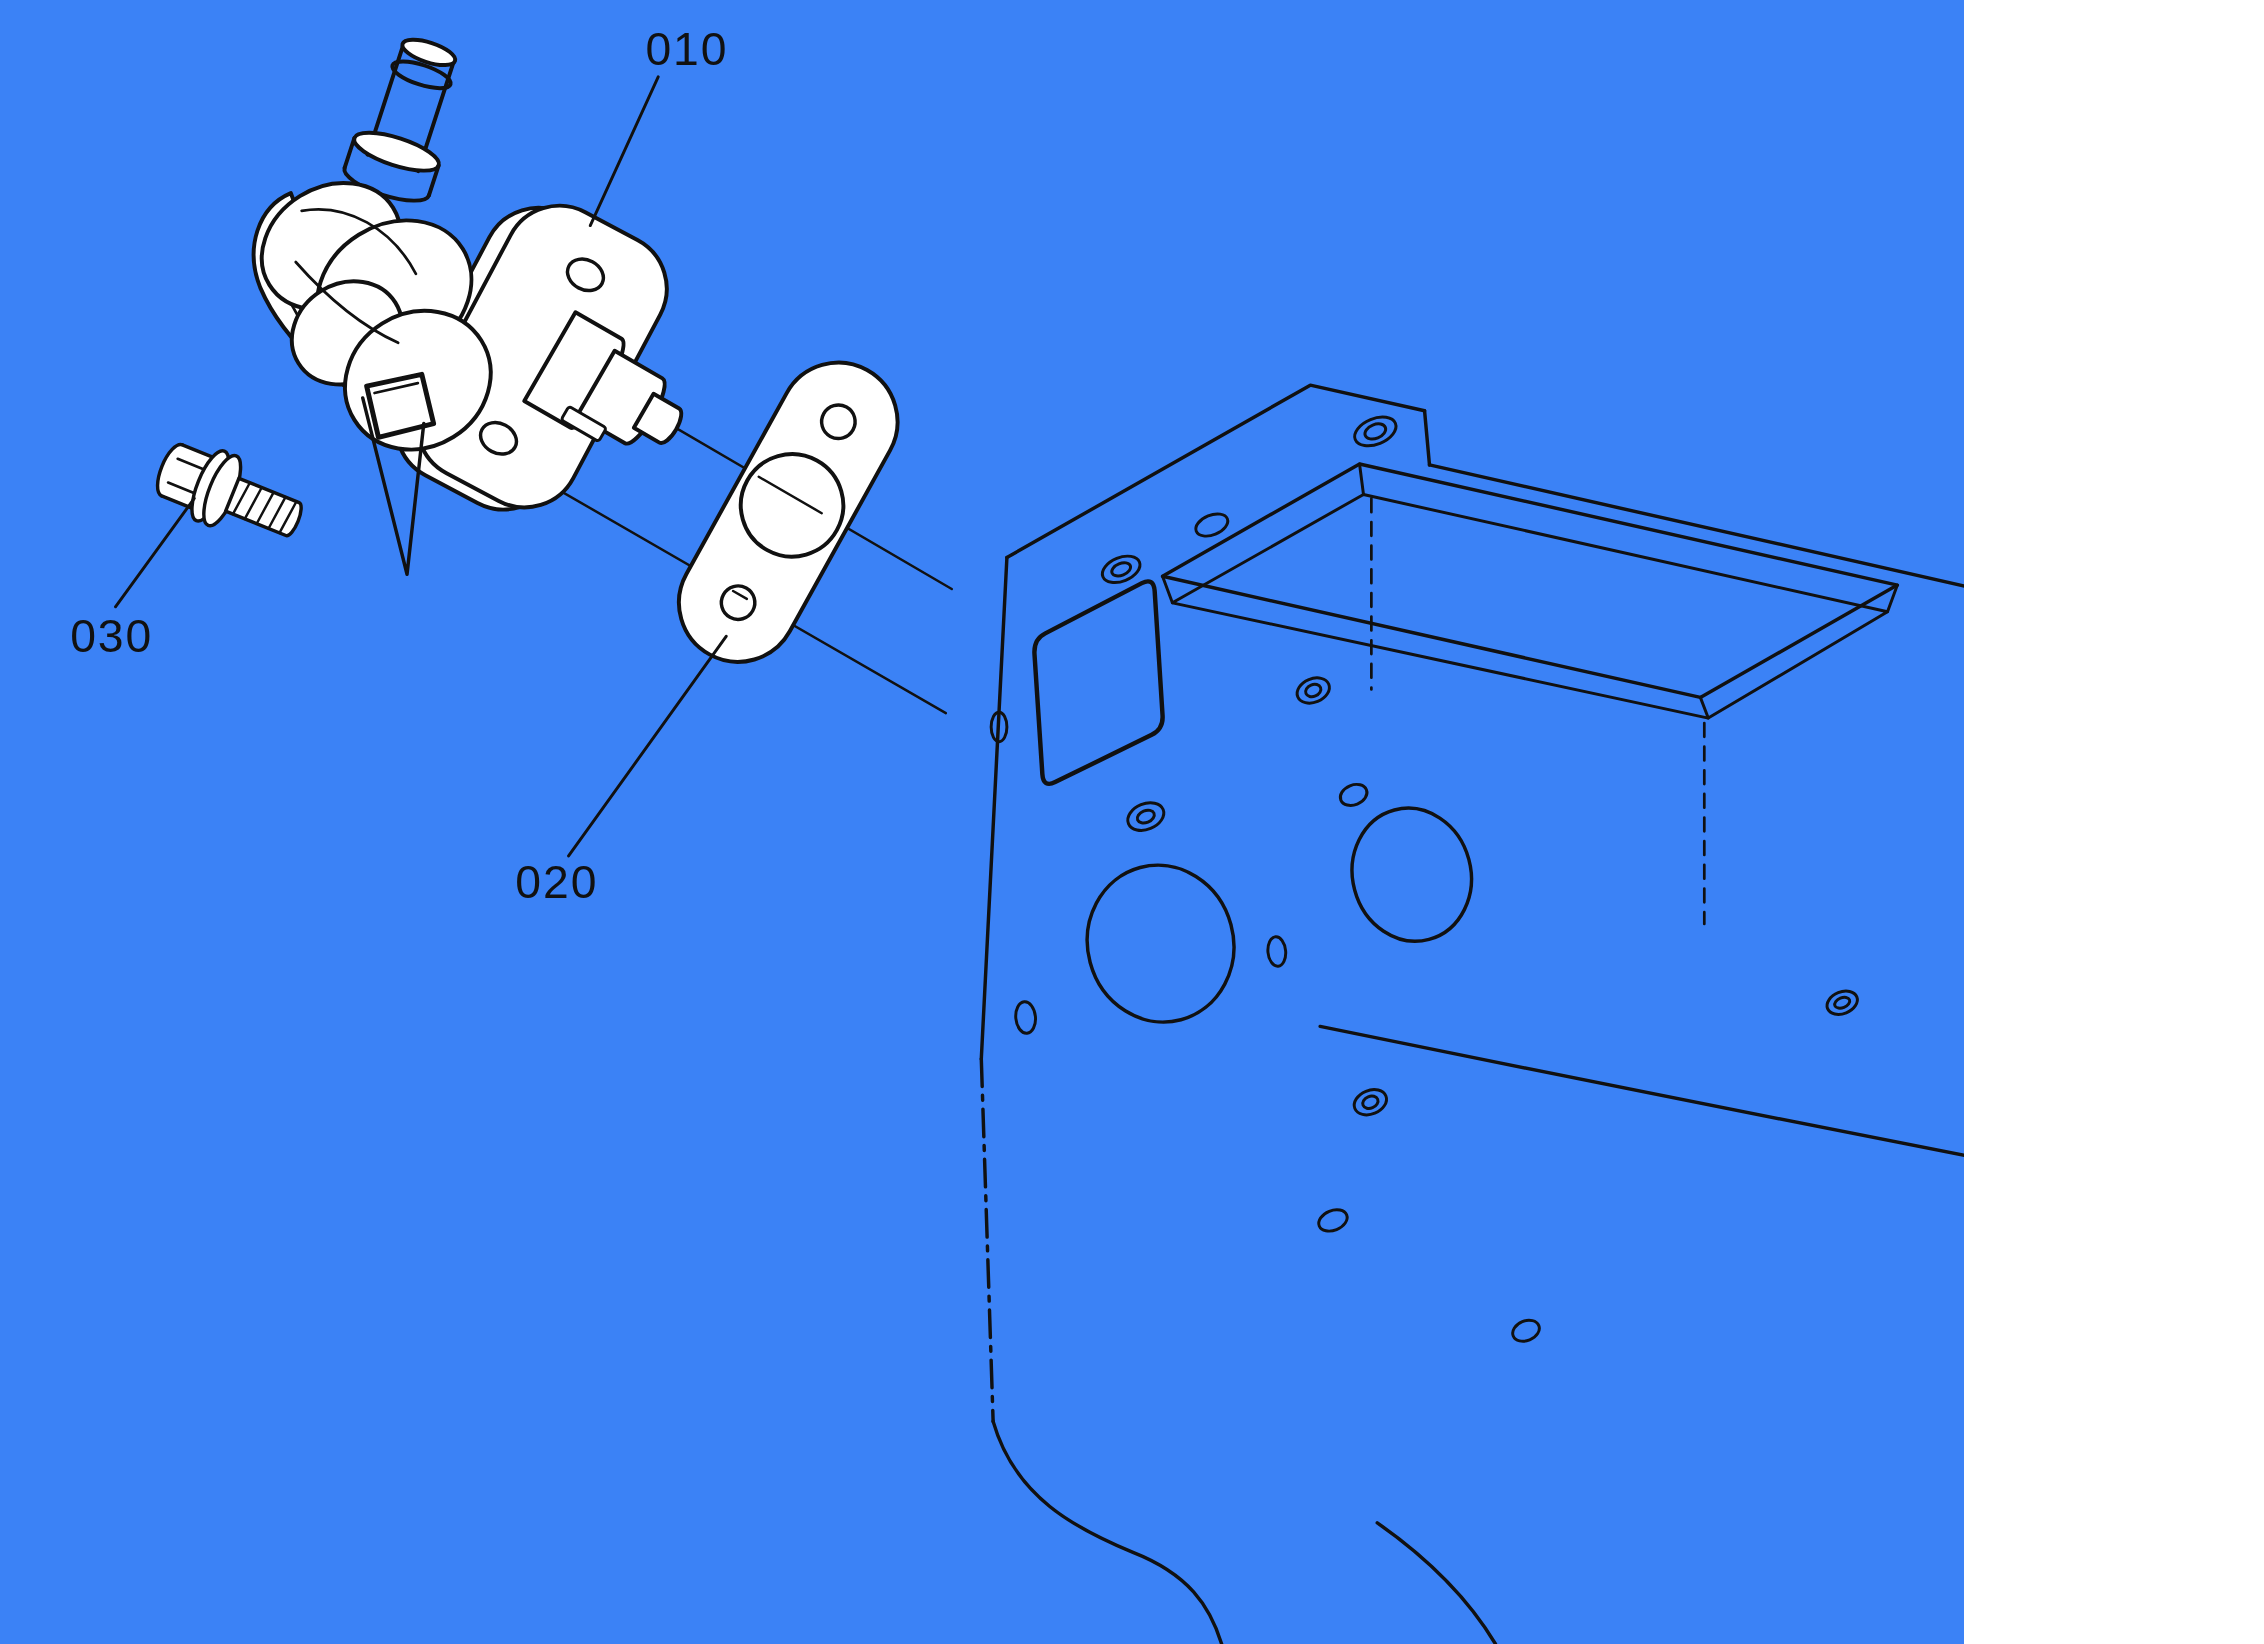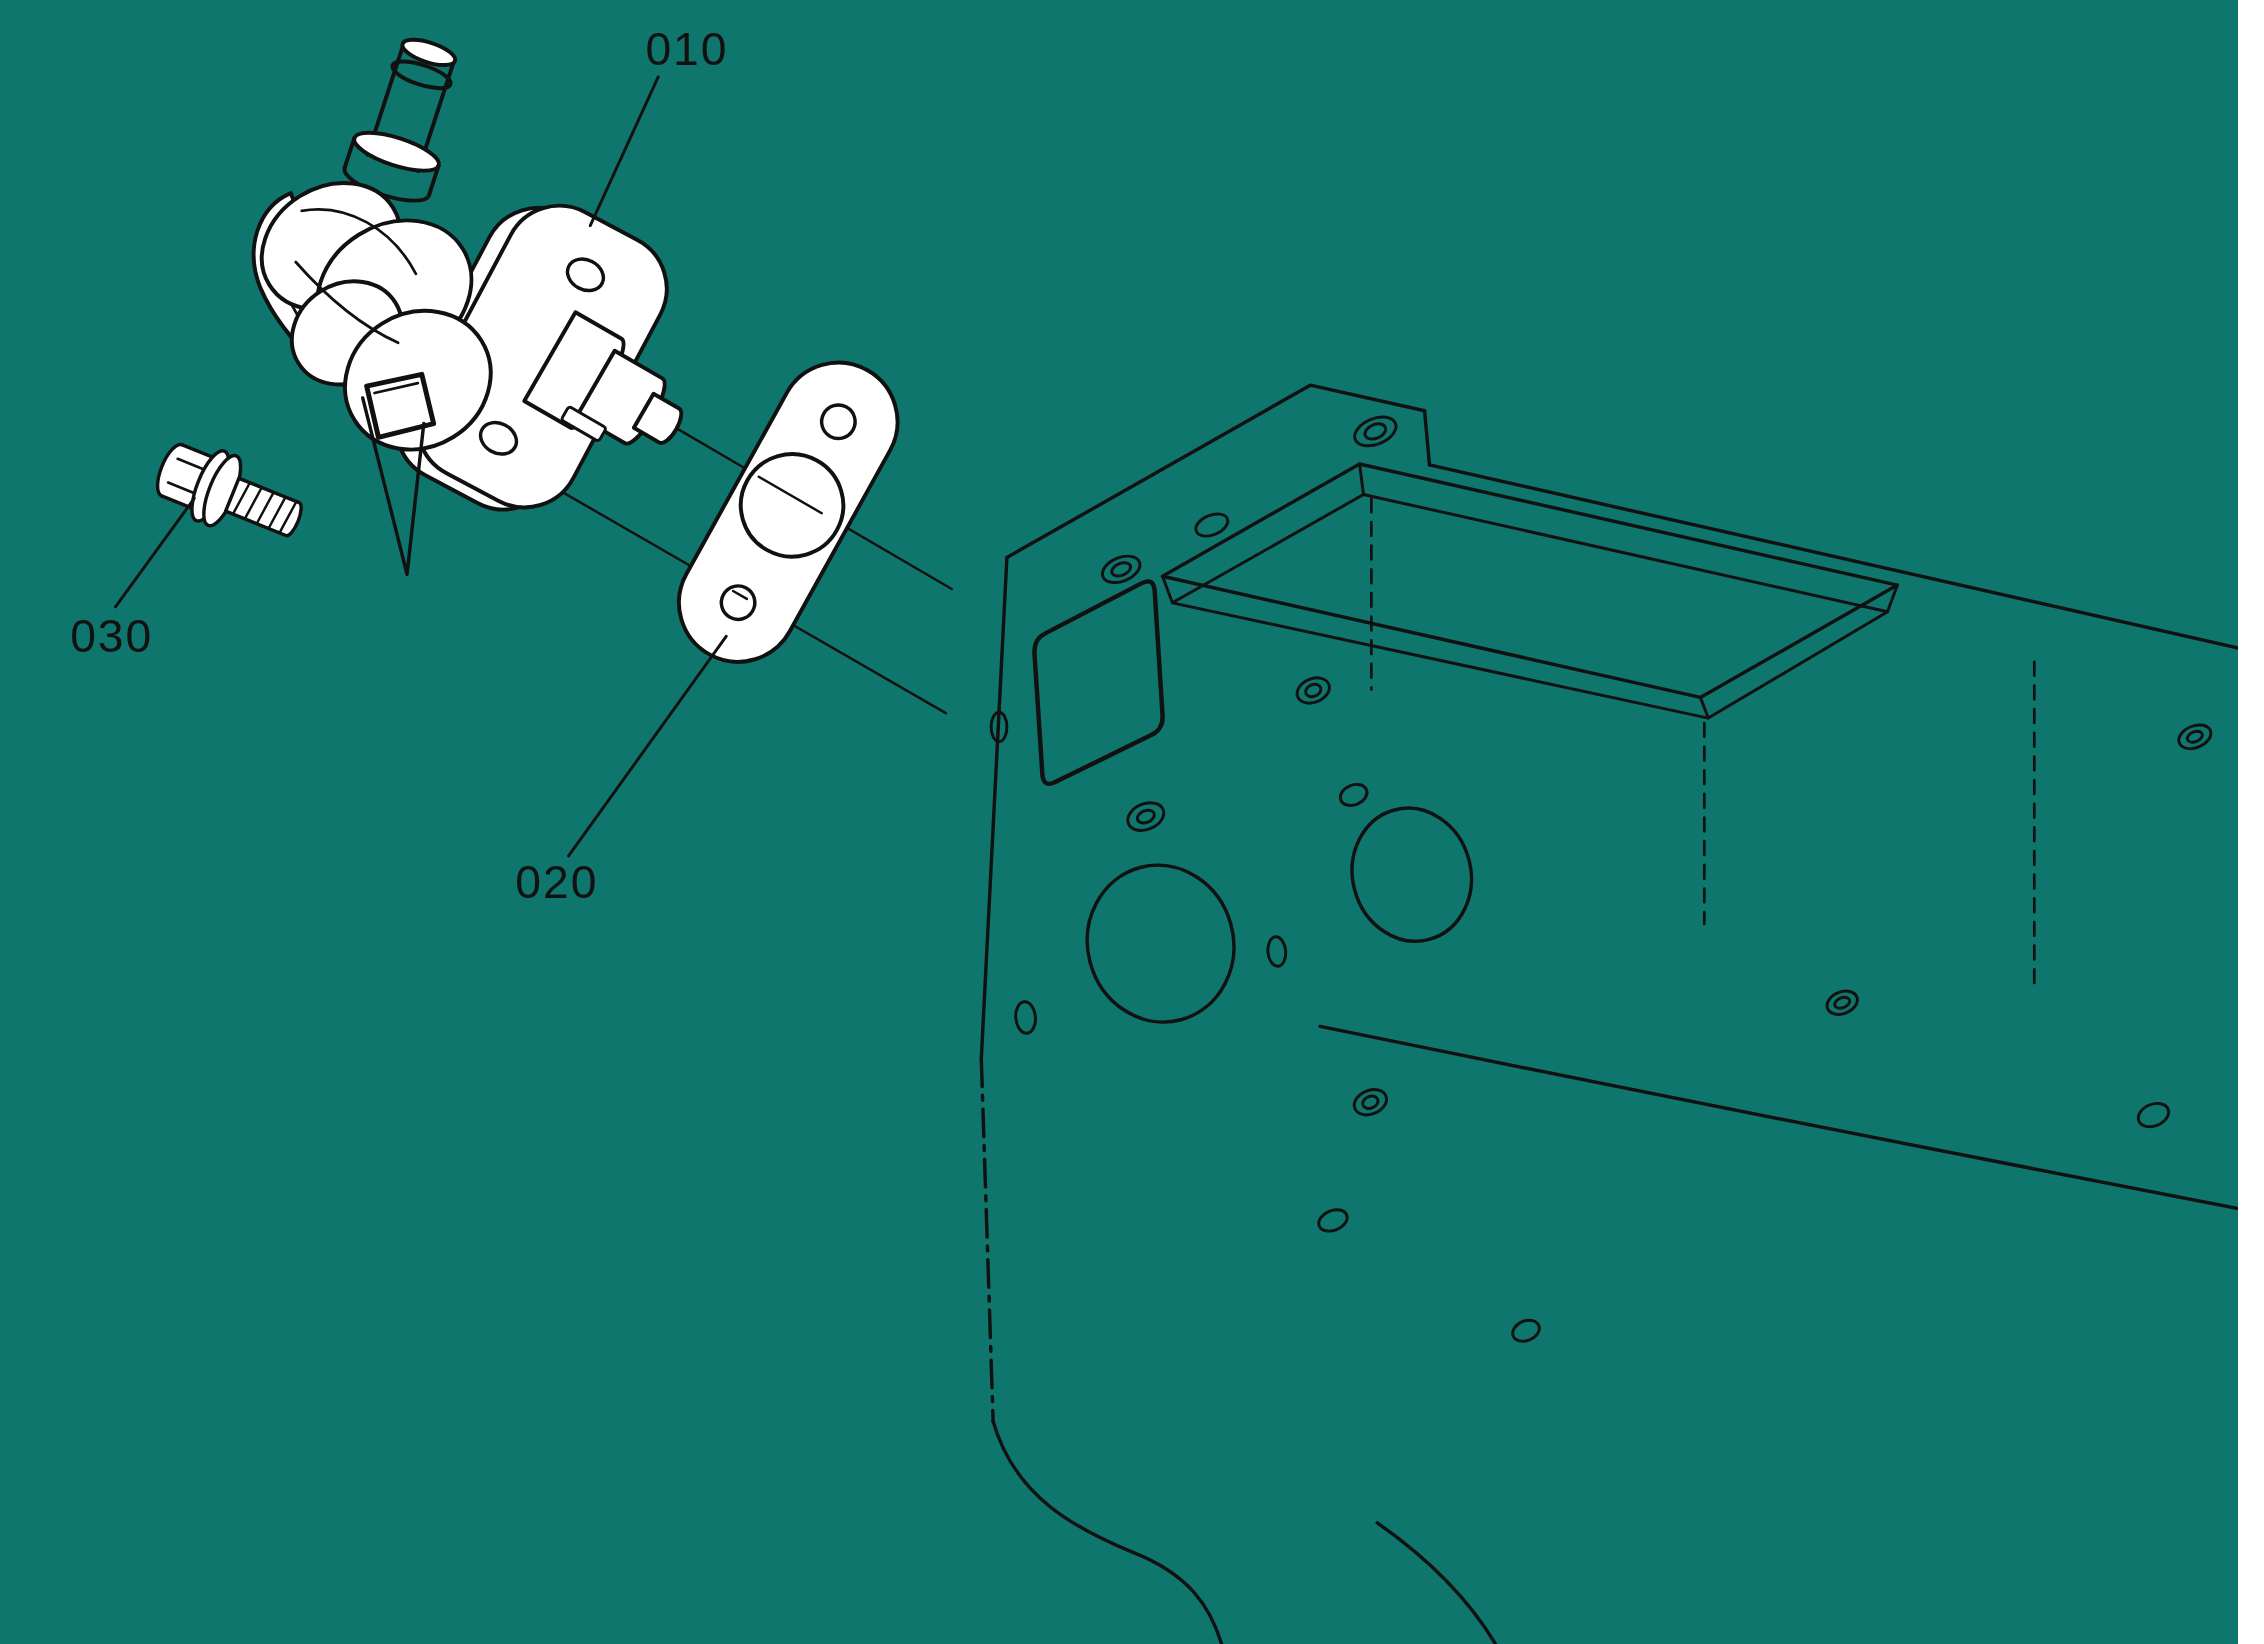--- a/index.html
+++ b/index.html
@@ -1,16 +1,16 @@
 <!DOCTYPE html>
 <html><head>
 <meta charset="utf-8">
 <style>
   html,body{margin:0;padding:0;background:#ffffff;}
-  .stage{position:relative;width:2238px;height:1644px;background:#0f766e;overflow:hidden;}
+  .stage{position:relative;width:1964px;height:1644px;background:#3b82f6;overflow:hidden;}
   svg{position:absolute;left:0;top:0;}
   .callout{font-family:"Liberation Sans",sans-serif;font-size:47px;font-weight:500;fill:#111111;letter-spacing:2px;}
 </style>
 </head>
 <body>
 
 <div class="stage">
 <svg width="2265" height="1644" viewBox="0 0 2299 1669" stroke-linecap="round" stroke-linejoin="round" fill="none">
 
   <g stroke="#111" stroke-width="3.5">

